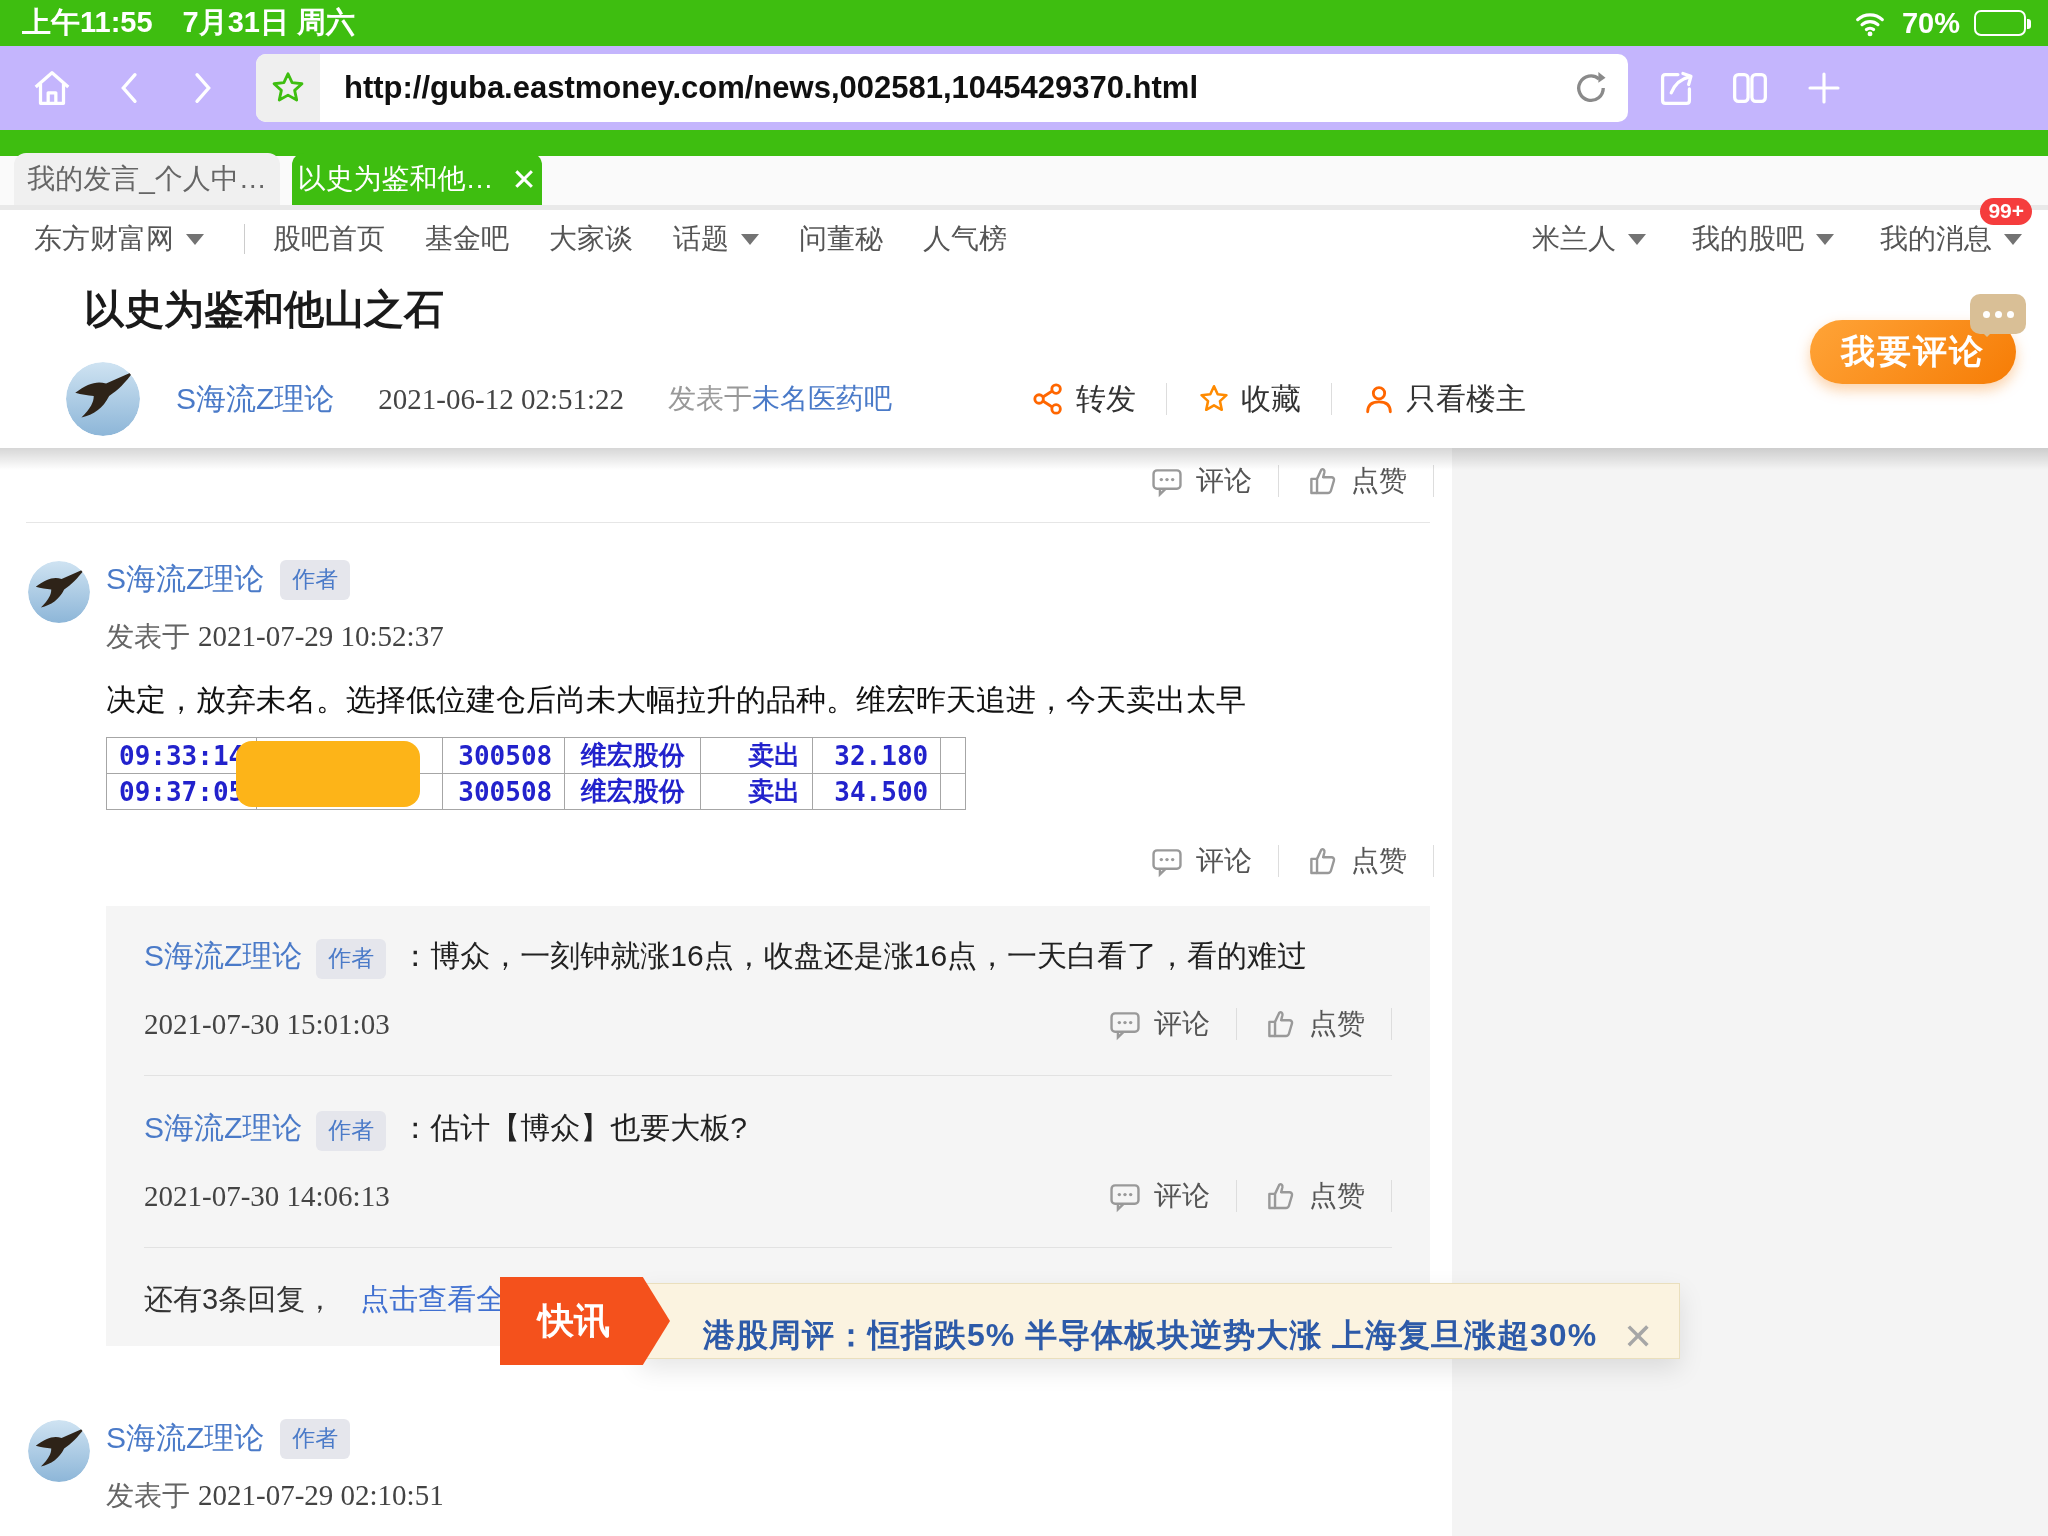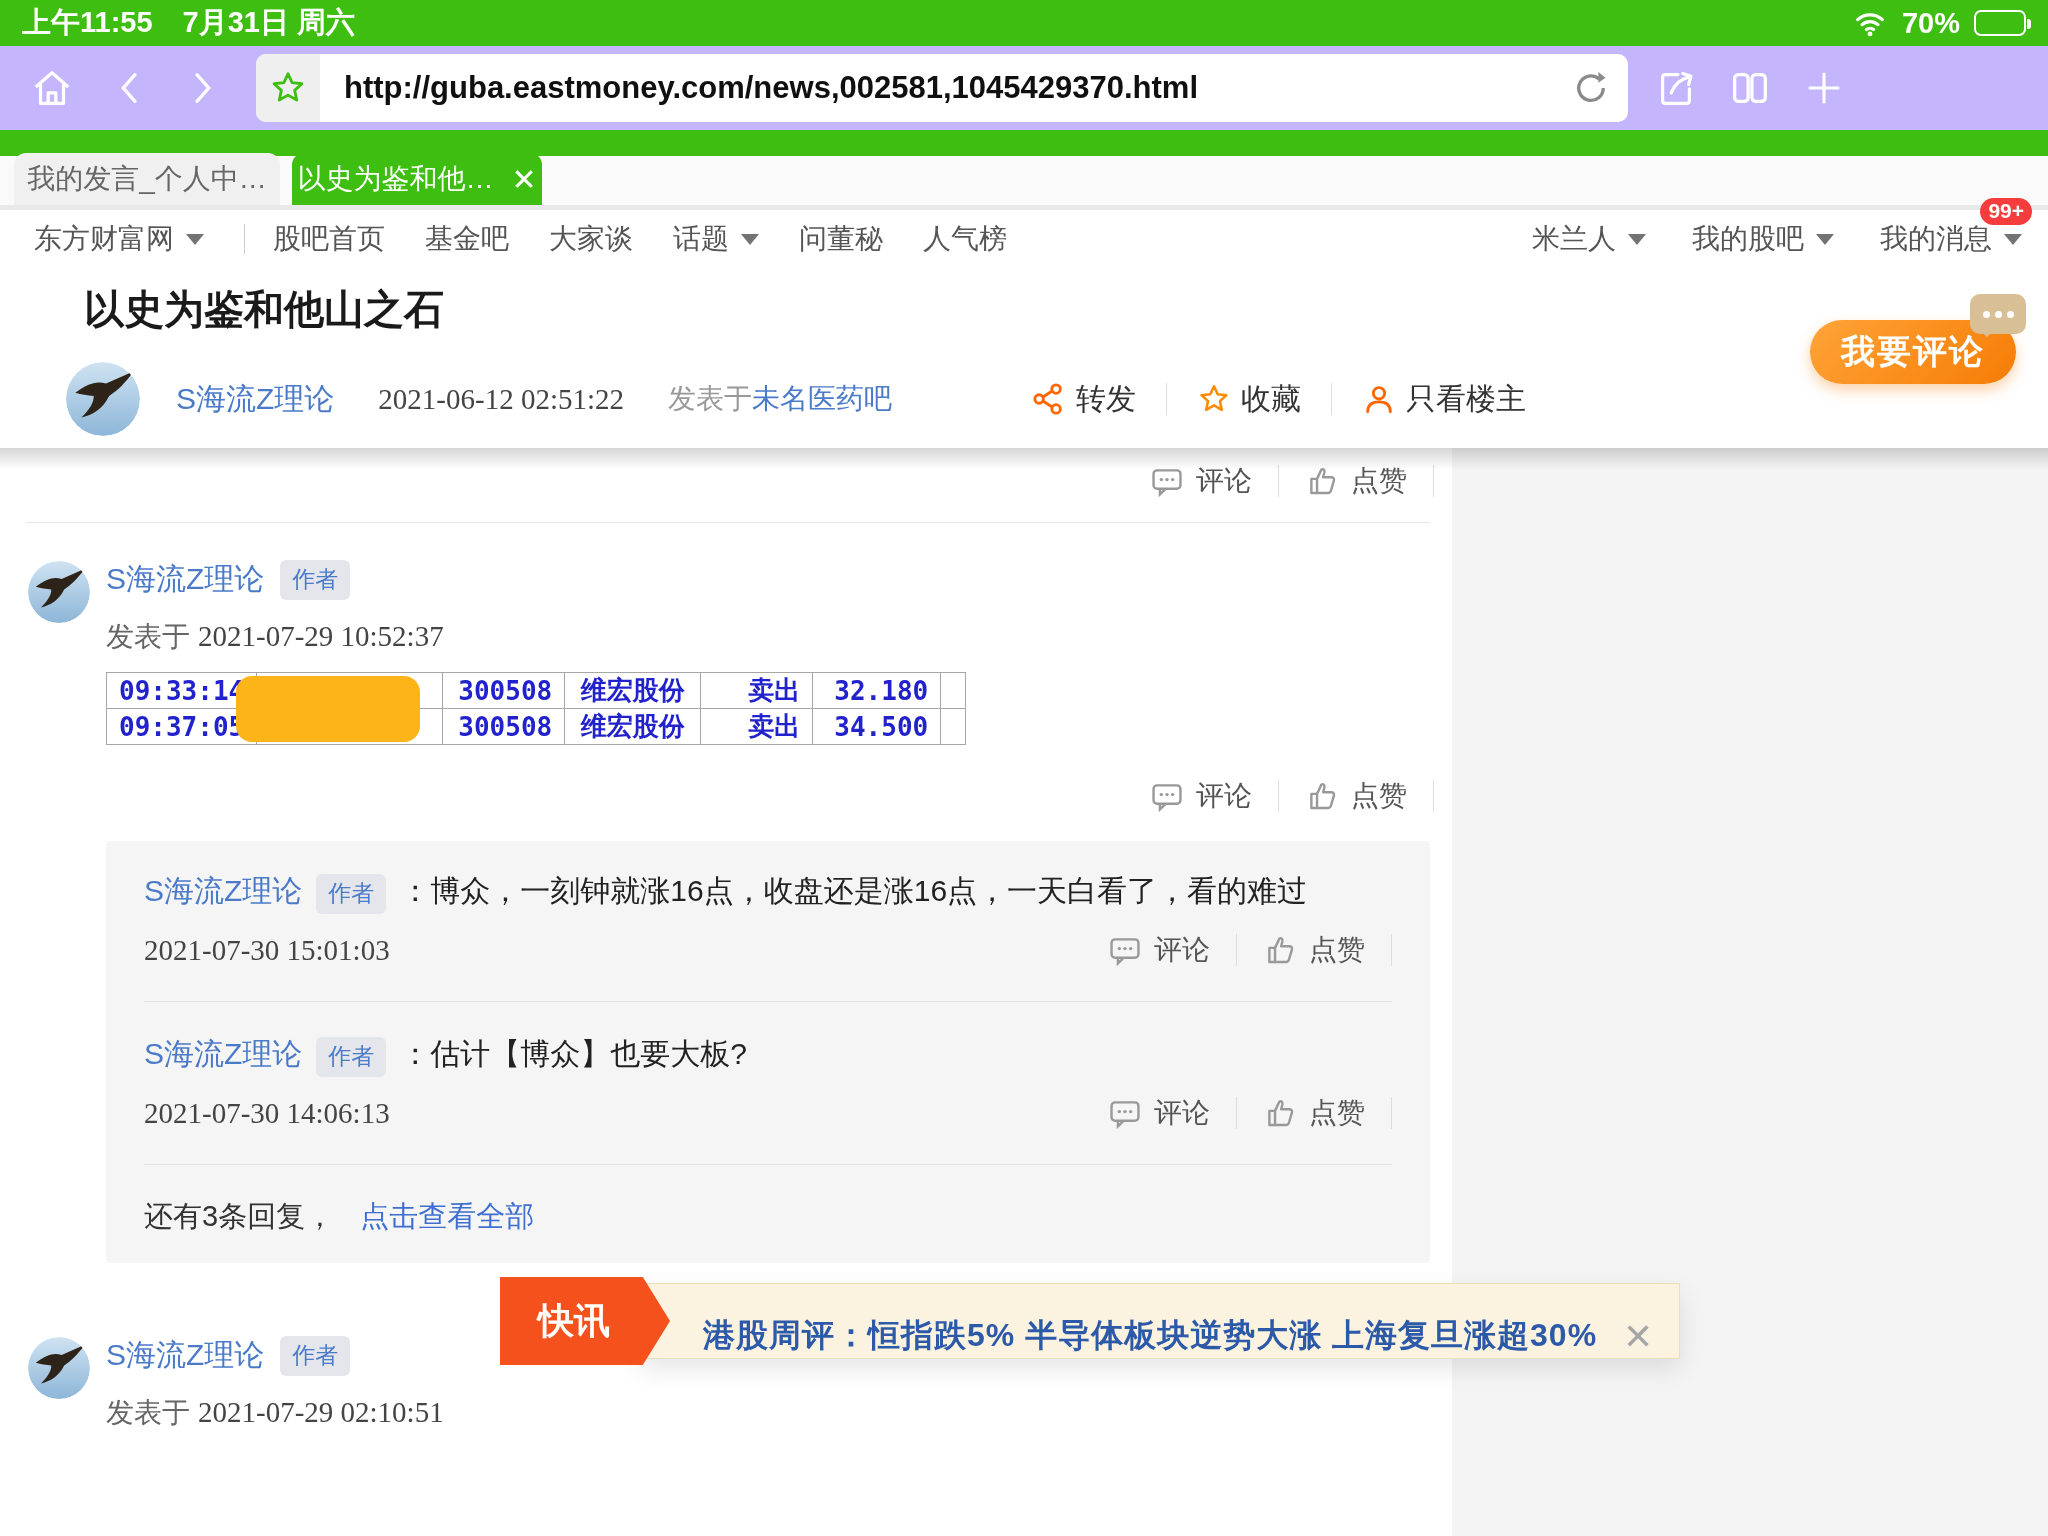--- a/index.html
+++ b/index.html
@@ -96,21 +96,21 @@
     font-size:26px; font-weight:bold; color:#2222cc; height:36px; padding:0 12px; white-space:nowrap; }
   td.c-time,td.c-code,td.c-act,td.c-price { text-align:right; }
   td.c-name { text-align:center; }
   .blob { position:absolute; left:130px; top:4px; width:184px; height:66px; background:#fdb418; border-radius:16px; }
 
   .post-actions { margin:28px 18px 0 0; }
 
   .replies { margin:26px 22px 0 0; background:#f5f5f5; padding:30px 38px 26px; }
   .r-line { display:flex; align-items:baseline; gap:14px; font-size:30px; }
   .r-text { color:#222; }
-  .r-meta { margin-top:17px; display:flex; align-items:center; }
+  .r-meta { margin-top:26px; display:flex; align-items:center; }
   .r-time { font-family:"Liberation Serif","DejaVu Serif",serif; font-size:29px; color:#444; flex:1; }
   .r-div { border-top:1px solid #e2e2e2; margin:32px 0; }
   .more-row { margin-top:8px; font-size:29px; color:#333; display:flex; gap:26px; }
   .view-all { color:#3f6fd0; }
 
   .post2 { margin-top:36px; }
 
   
   .flash { position:absolute; left:500px; top:1277px; display:flex; align-items:center; z-index:20; }
   .pennant { width:170px; height:88px; background:#f4511c; color:#fff; font-size:36px; font-weight:bold;
@@ -345,20 +345,21 @@
           <path d="M6 20 C14 14 20 12 26 14 L44 6 C38 14 34 18 28 22 C24 30 18 34 10 36 C16 30 18 26 18 22 C14 22 10 21 6 20 Z" fill="#2e2318"></path>
           </svg>
       </span>
       <div class="nameline">
         <span class="p-name">S海流Z理论</span>
         <span class="badge">作者</span>
       </div>
       <div class="dateline">
         <span>发表于</span><span class="d">2021-07-29 10:52:37</span>
       </div>
+      <div class="p-text">决定，放弃未名。选择低位建仓后尚未大幅拉升的品种。维宏昨天追进，今天卖出太早</div>
 
       <div class="trade-wrap">
         <table class="trade">
           <tbody>
               <tr>
             <td class="c-time" style="width:130px">09:33:14</td>
             <td class="c-red" style="width:186px"></td>
             <td class="c-code" style="width:122px">300508</td>
             <td class="c-name" style="width:136px">维宏股份</td>
             <td class="c-act" style="width:112px">卖出</td>

